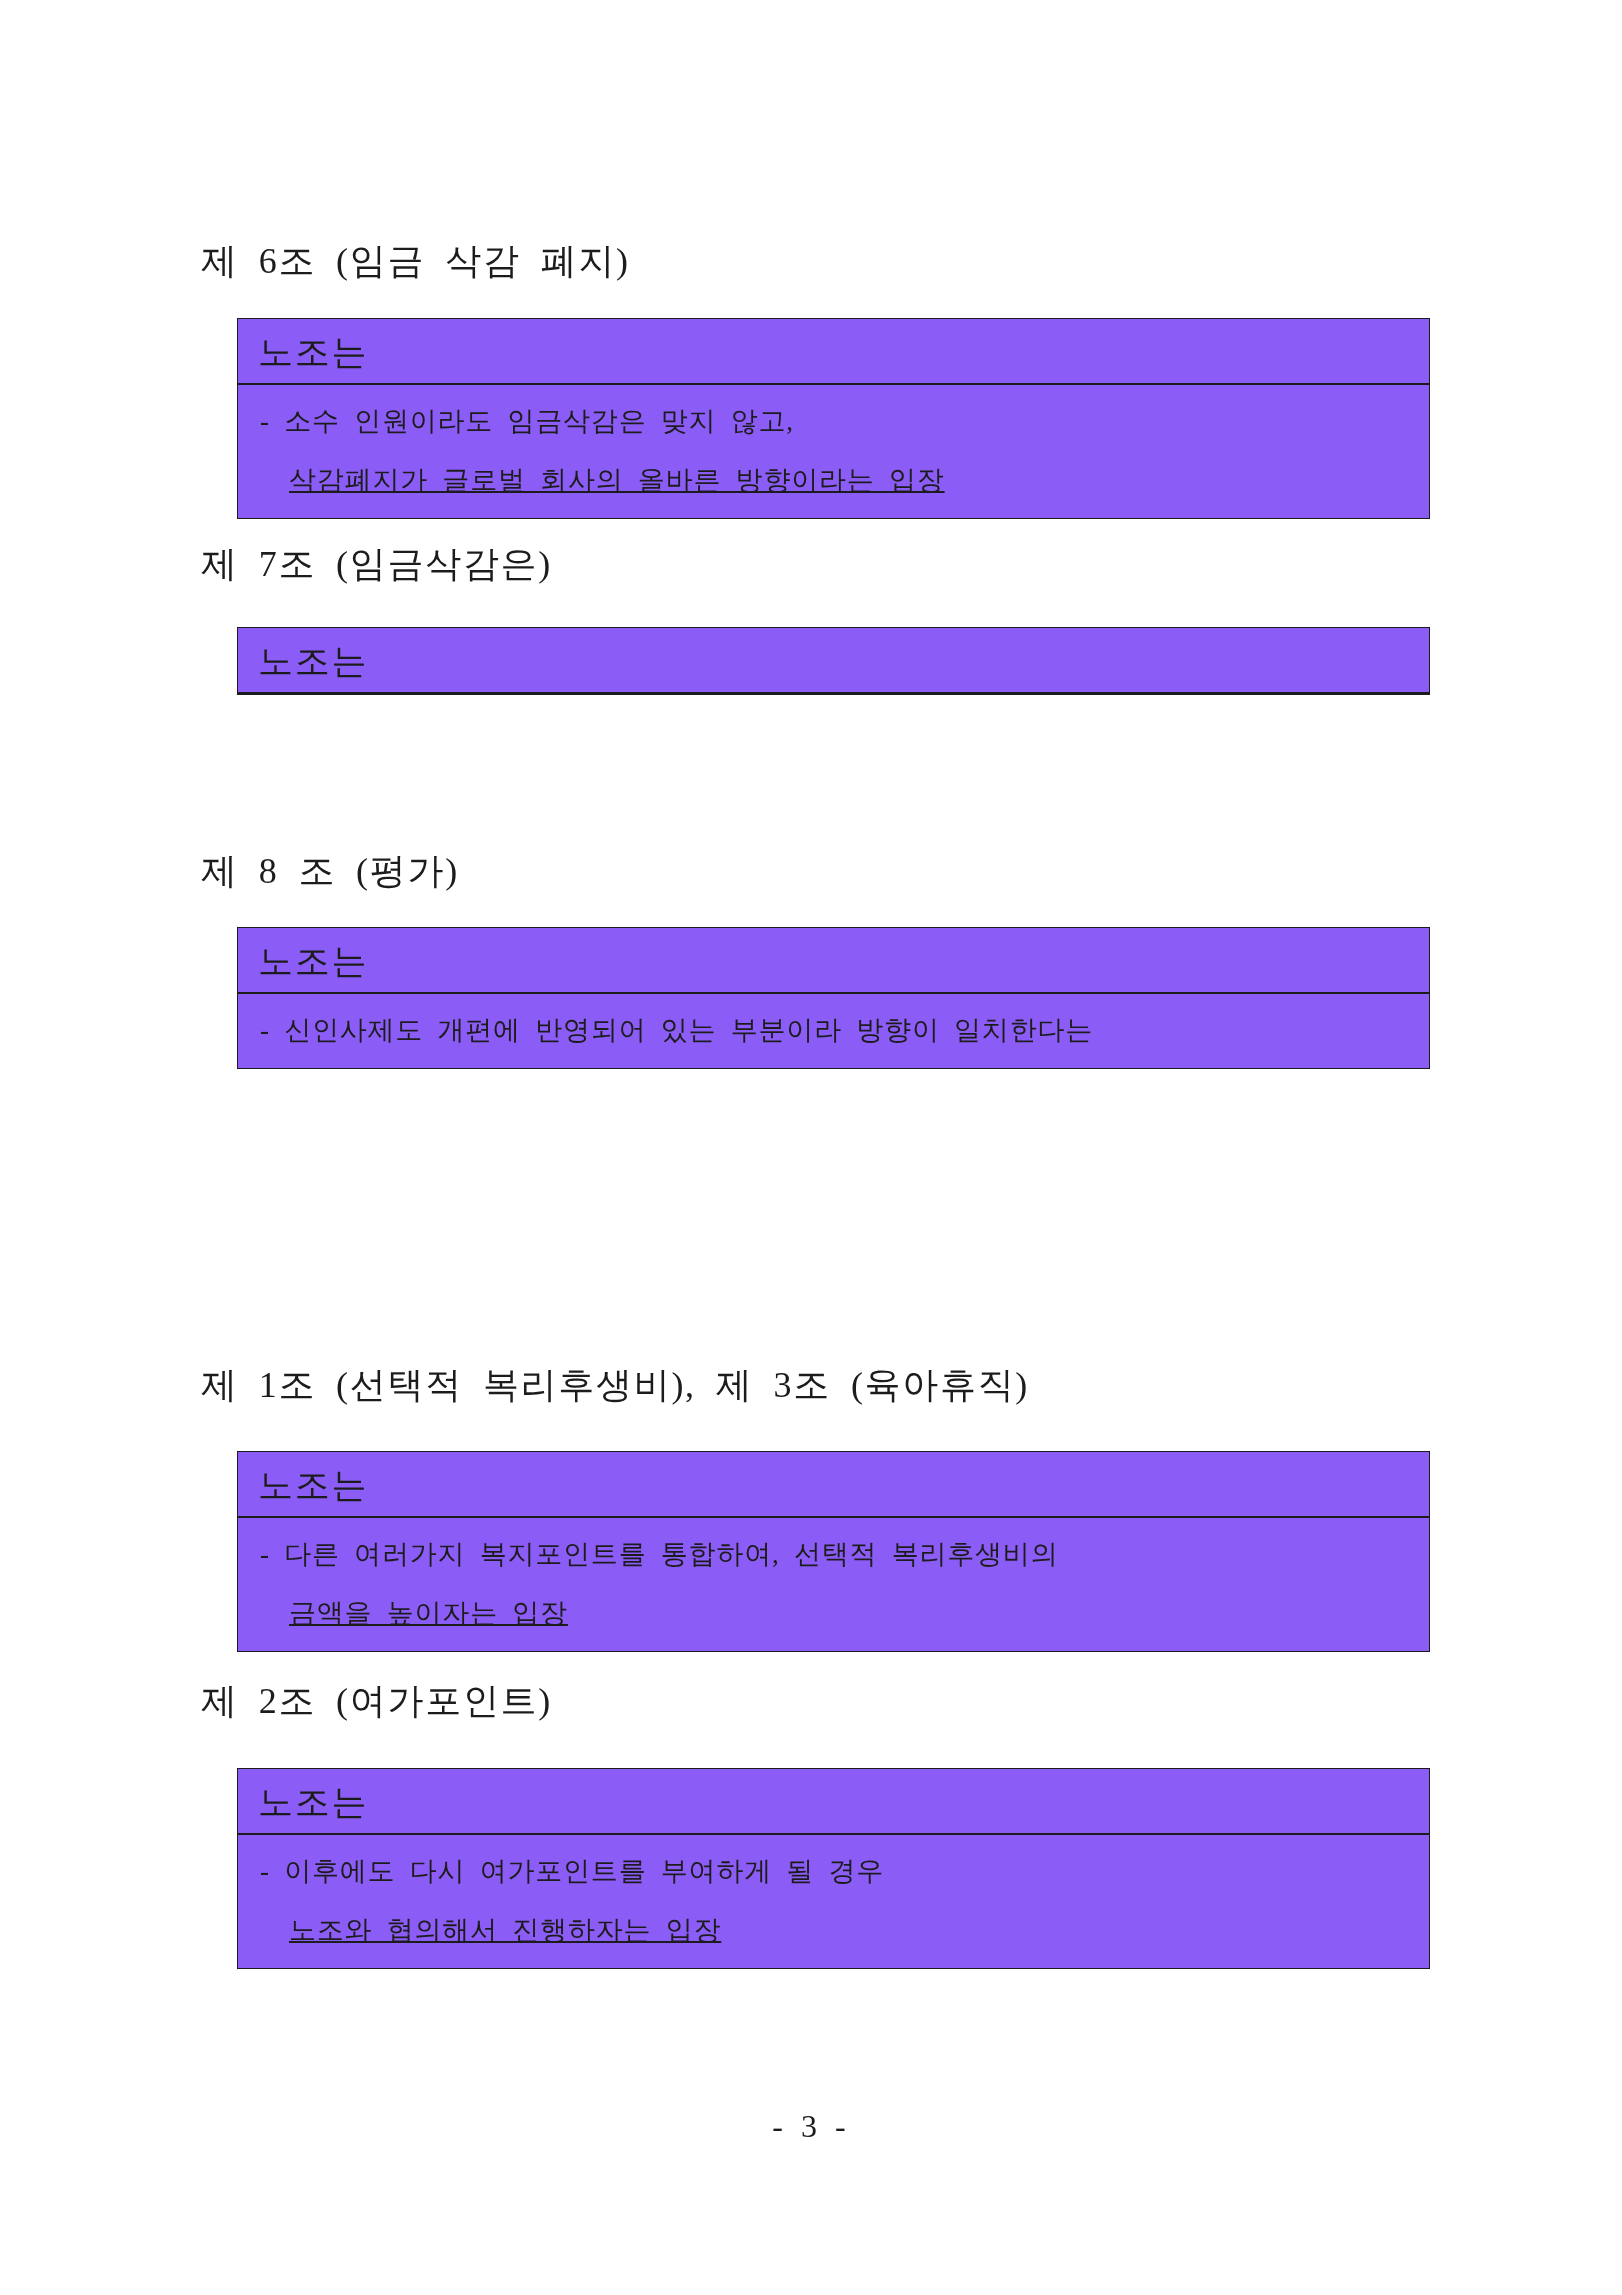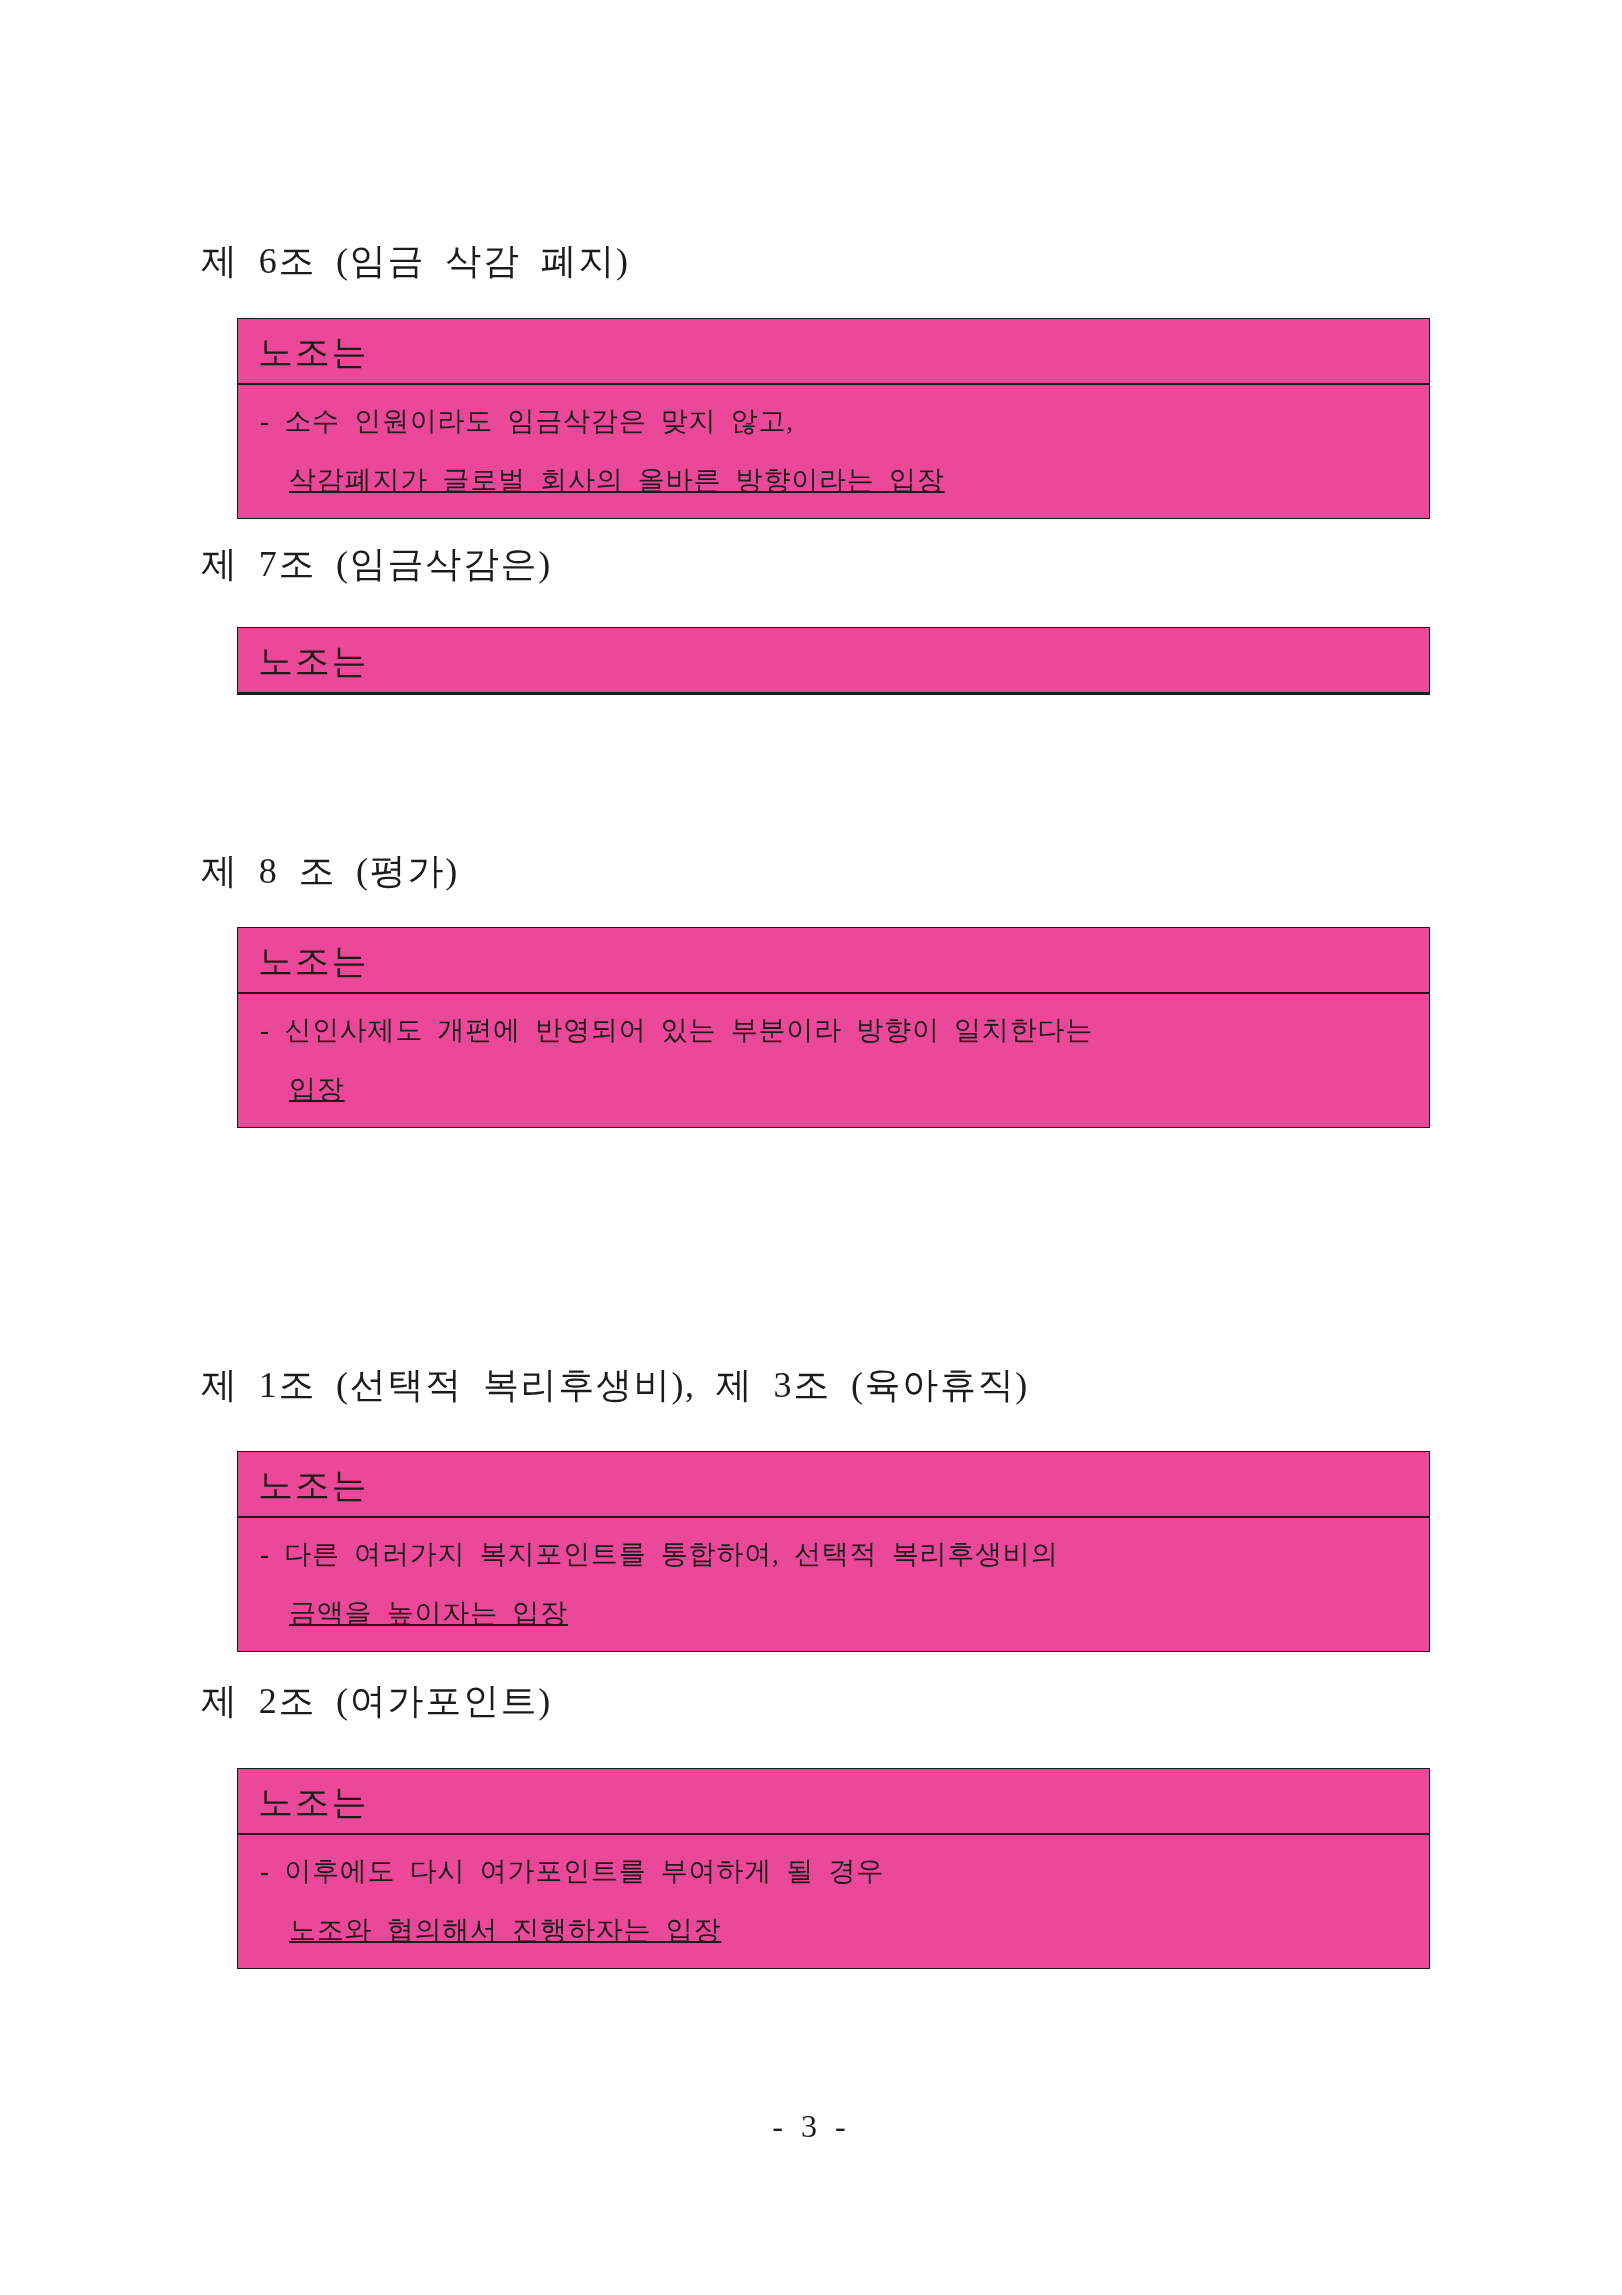--- a/index.html
+++ b/index.html
@@ -25,21 +25,21 @@
     word-spacing: 9.3px;
     white-space: nowrap;
     font-weight: 500;
   }
   .pos-table {
     position: absolute;
     left: 237px;
     width: 1193px;
     box-sizing: border-box;
     border: 1.7px solid #1c1c1c;
-    background: #ec4899;
+    background: #8b5cf6;
   }
   .pos-table .hdr {
     box-sizing: border-box;
     height: 66px;
     border-bottom: 2.5px solid #1c1c1c;
     padding: 10px 0 0 20px;
     font-size: 35px;
     letter-spacing: 1.7px;
     font-weight: 500;
   }
@@ -100,21 +100,20 @@
   <div class="article-heading" style="top:545px">제 7조 (임금삭감은)</div>
   <div class="pos-table" style="top:627px">
     <div class="hdr">노조는</div>
   </div>
 
   <div class="article-heading" style="top:852px">제 8 조 (평가)</div>
   <div class="pos-table" style="top:927px">
     <div class="hdr">노조는</div>
     <div class="bod">
       <div class="ln">- 신인사제도 개편에 반영되어 있는 부분이라 방향이 일치한다는</div>
-      <div class="ln cont">입장</div>
     </div>
   </div>
 
 
   <div class="article-heading" style="top:1366px">제 1조 (선택적 복리후생비), 제 3조 (육아휴직)</div>
   <div class="pos-table" style="top:1451px">
     <div class="hdr">노조는</div>
     <div class="bod">
       <div class="ln">- 다른 여러가지 복지포인트를 통합하여, 선택적 복리후생비의</div>
       <div class="ln cont">금액을 높이자는 입장</div>

